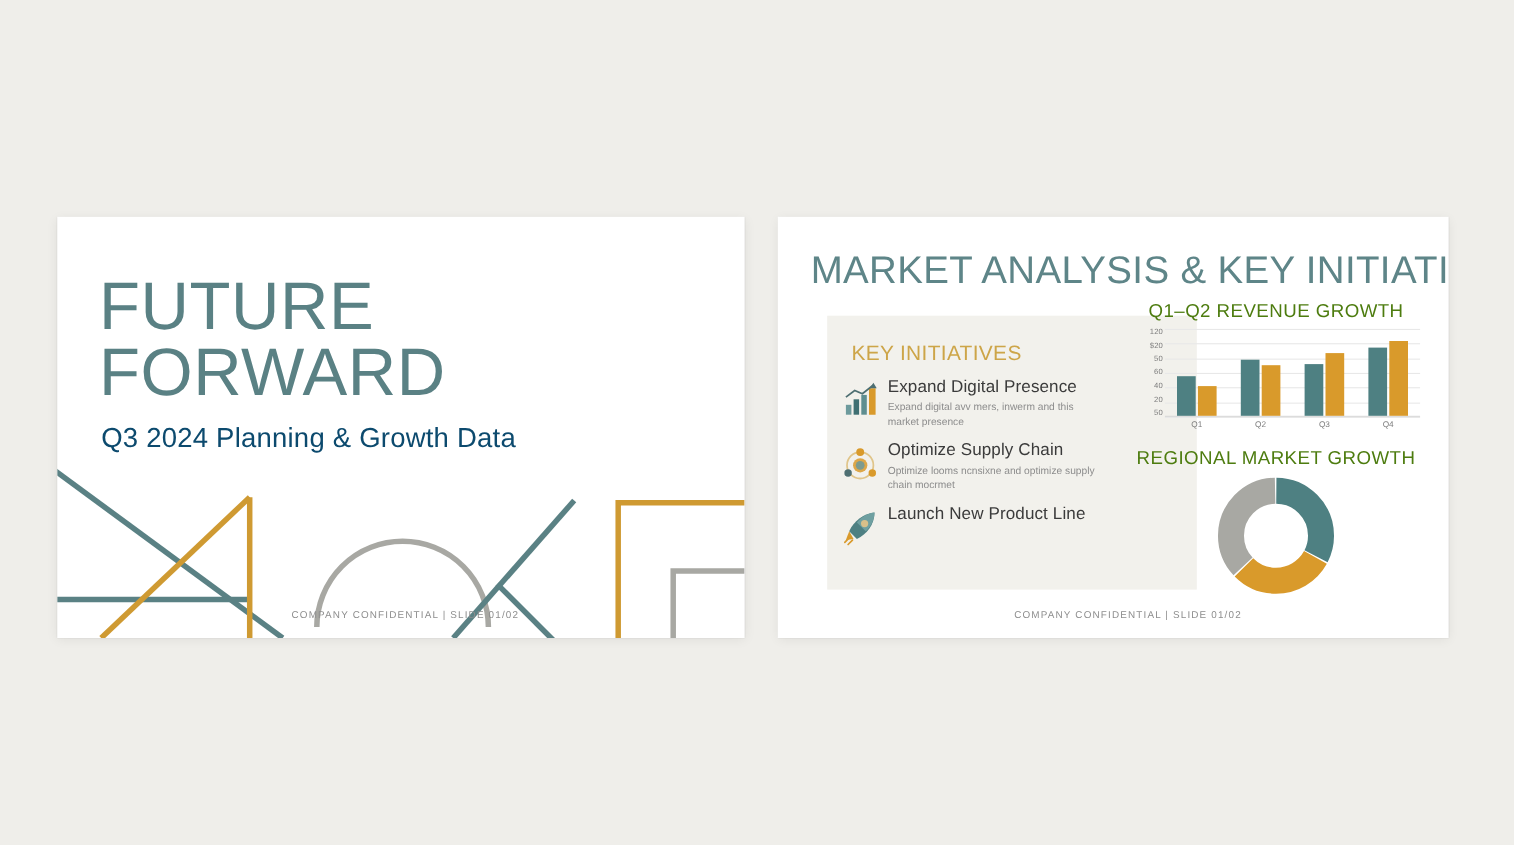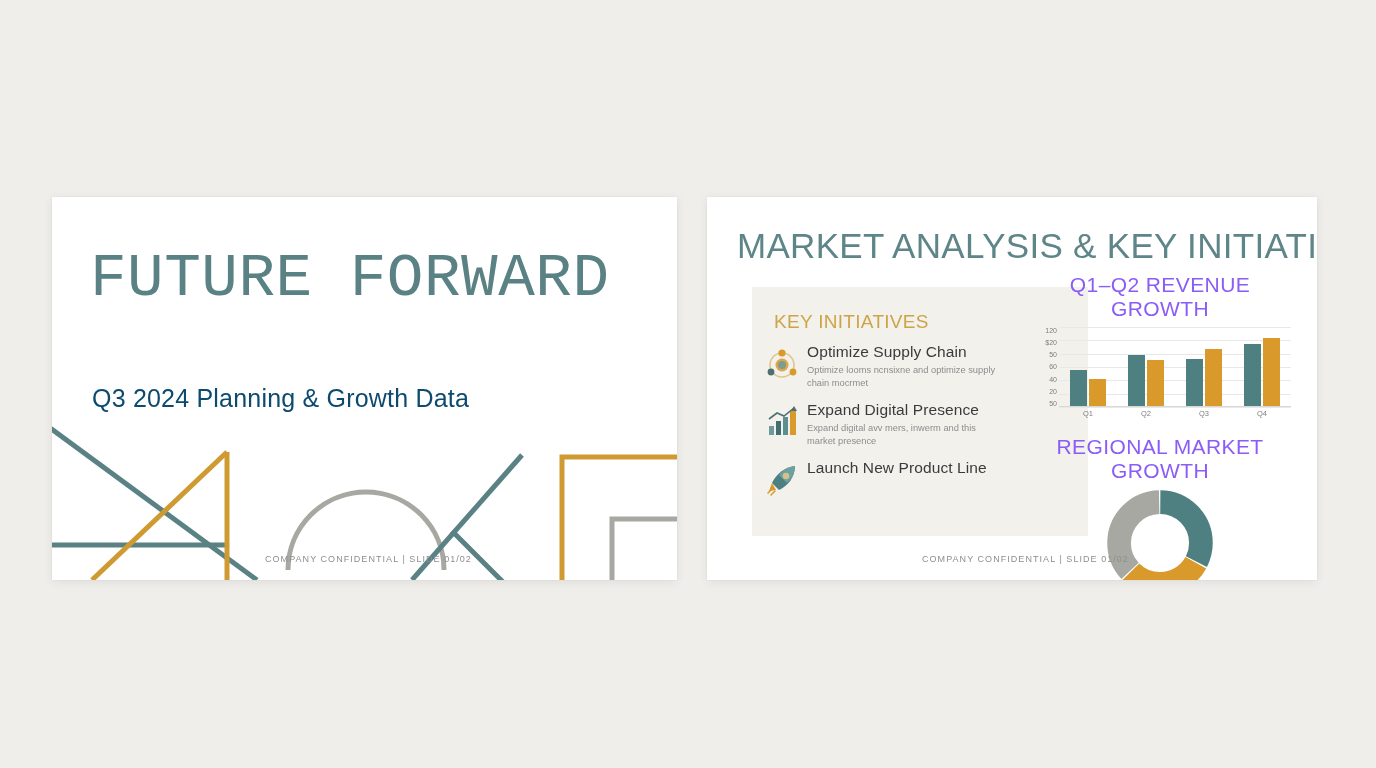--- a/index.html
+++ b/index.html
@@ -23,21 +23,21 @@
 
   
   .s1-title {
     position: absolute; left: 38px; top: 52px;
     width: 560px;
     font-size: 61px;
     line-height: 0.98;
     letter-spacing: 0.5px;
     font-weight: 400;
     color: #5a8184;
-    font-family: Liberation Mono, monospace;
+    font-family: Liberation Sans, sans-serif;
   }
   .s1-title .l2 { display: block; }
   .s1-subtitle {
     position: absolute; left: 40px; top: 187px;
     font-size: 25px;
     font-weight: 400;
     color: #0c4a6e;
     letter-spacing: 0.2px;
   }
   .s1-deco { position: absolute; left: 0; top: 0; width: 625px; height: 383px; }
@@ -88,22 +88,22 @@
     color: #8d8d8d;
     line-height: 1.42;
     max-width: 196px;
     filter: blur(0.25px);
   }
 
   
   .chart-col { position: absolute; left: 322px; top: 76px; width: 262px; }
   .chart-title {
     text-align: center;
-    font-size: 21px;
-    color: #8b5cf6;
+    font-size: 17px;
+    color: #4d7c0f;
     letter-spacing: 0.4px;
     margin-bottom: 6px;
   }
   .bar-chart { position: relative; height: 92px; margin: 0 0 0 2px; text-align: right; }
   .bc-axis {
     position: absolute; left: 0; top: 0; width: 26px; height: 80px;
     display: flex; flex-direction: column; justify-content: space-between;
     align-items: flex-end;
   }
   .bc-axis span {
@@ -170,52 +170,52 @@
   </div>
 
   <div class="slide" id="slide-two">
 
     <h2 class="s2-title">MARKET ANALYSIS &amp; KEY INITIATIVES</h2>
 
     <div class="panel">
       <div class="panel-title">KEY INITIATIVES</div>
 
       <div class="init-list">
+
+        <div class="init-item">
+          <span class="init-icon">
+            <svg viewBox="0 0 34 34" width="34" height="34">
+              <rect x="4" y="21" width="5" height="9" fill="#6d9a9c"></rect>
+              <rect x="11" y="16" width="5" height="14" fill="#3f6f72"></rect>
+              <rect x="18" y="12" width="5" height="18" fill="#5e8e90"></rect>
+              <polygon points="25,30 25,6 31,6 31,30" fill="#d99a2b"></polygon>
+              <polyline points="4,14 12,8 19,11 29,3" fill="none" stroke="#4e6f72" stroke-width="1.6"></polyline>
+              <polygon points="29,1 32,6 26,6" fill="#4e6f72"></polygon>
+            </svg>
+          </span>
+          <div class="init-body">
+            <div class="init-head">Expand Digital Presence</div>
+            <div class="init-desc">Expand digital avv mers, inwerm and this market presence</div>
+          </div>
+        </div>
 
         <div class="init-item">
           <span class="init-icon">
             <svg viewBox="0 0 34 34" width="34" height="34">
               <circle cx="17" cy="18" r="12" fill="none" stroke="#e0c58a" stroke-width="1.6"></circle>
               <circle cx="17" cy="18" r="6.5" fill="#d99a2b" opacity="0.85"></circle>
               <circle cx="17" cy="18" r="4" fill="#7d9b8e"></circle>
               <circle cx="17" cy="6" r="3.6" fill="#d99a2b"></circle>
               <circle cx="6" cy="25" r="3.4" fill="#4e6f72"></circle>
               <circle cx="28" cy="25" r="3.4" fill="#d99a2b"></circle>
             </svg>
           </span>
           <div class="init-body">
             <div class="init-head">Optimize Supply Chain</div>
             <div class="init-desc">Optimize looms ncnsixne and optimize supply chain mocrmet</div>
-          </div>
-        </div>
-
-        <div class="init-item">
-          <span class="init-icon">
-            <svg viewBox="0 0 34 34" width="34" height="34">
-              <rect x="4" y="21" width="5" height="9" fill="#6d9a9c"></rect>
-              <rect x="11" y="16" width="5" height="14" fill="#3f6f72"></rect>
-              <rect x="18" y="12" width="5" height="18" fill="#5e8e90"></rect>
-              <polygon points="25,30 25,6 31,6 31,30" fill="#d99a2b"></polygon>
-              <polyline points="4,14 12,8 19,11 29,3" fill="none" stroke="#4e6f72" stroke-width="1.6"></polyline>
-              <polygon points="29,1 32,6 26,6" fill="#4e6f72"></polygon>
-            </svg>
-          </span>
-          <div class="init-body">
-            <div class="init-head">Expand Digital Presence</div>
-            <div class="init-desc">Expand digital avv mers, inwerm and this market presence</div>
           </div>
         </div>
 
         <div class="init-item">
           <span class="init-icon">
             <svg viewBox="0 0 34 34" width="34" height="34">
               <path d="M30 3 C20 4 11 11 7 20 l7 7 C23 23 30 14 30 3 Z" fill="#4e8082"></path>
               <path d="M30 3 C24 3.5 18 7 14 12 l8 8 C27 16 30 9 30 3 Z" fill="#6fa0a1"></path>
               <circle cx="21" cy="13" r="3.3" fill="#d9c08a"></circle>
               <path d="M7 20 l-3 8 7-1 Z" fill="#d99a2b"></path>

